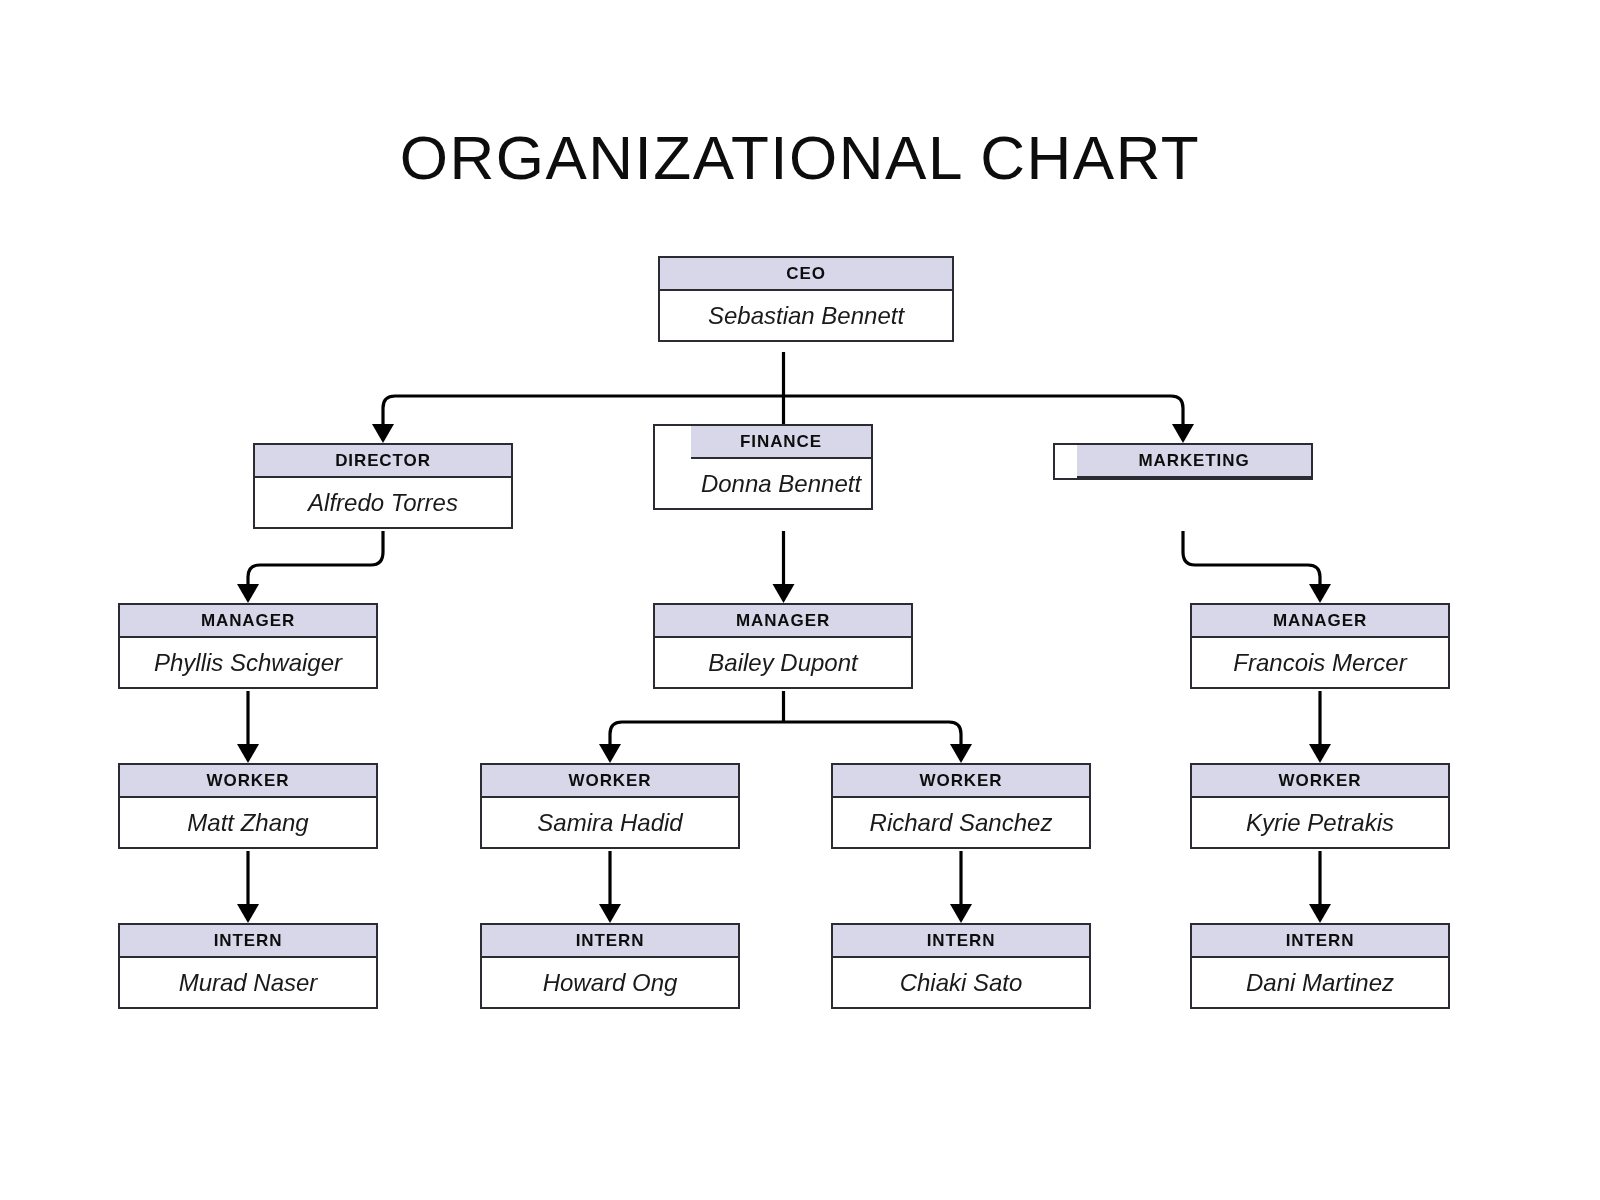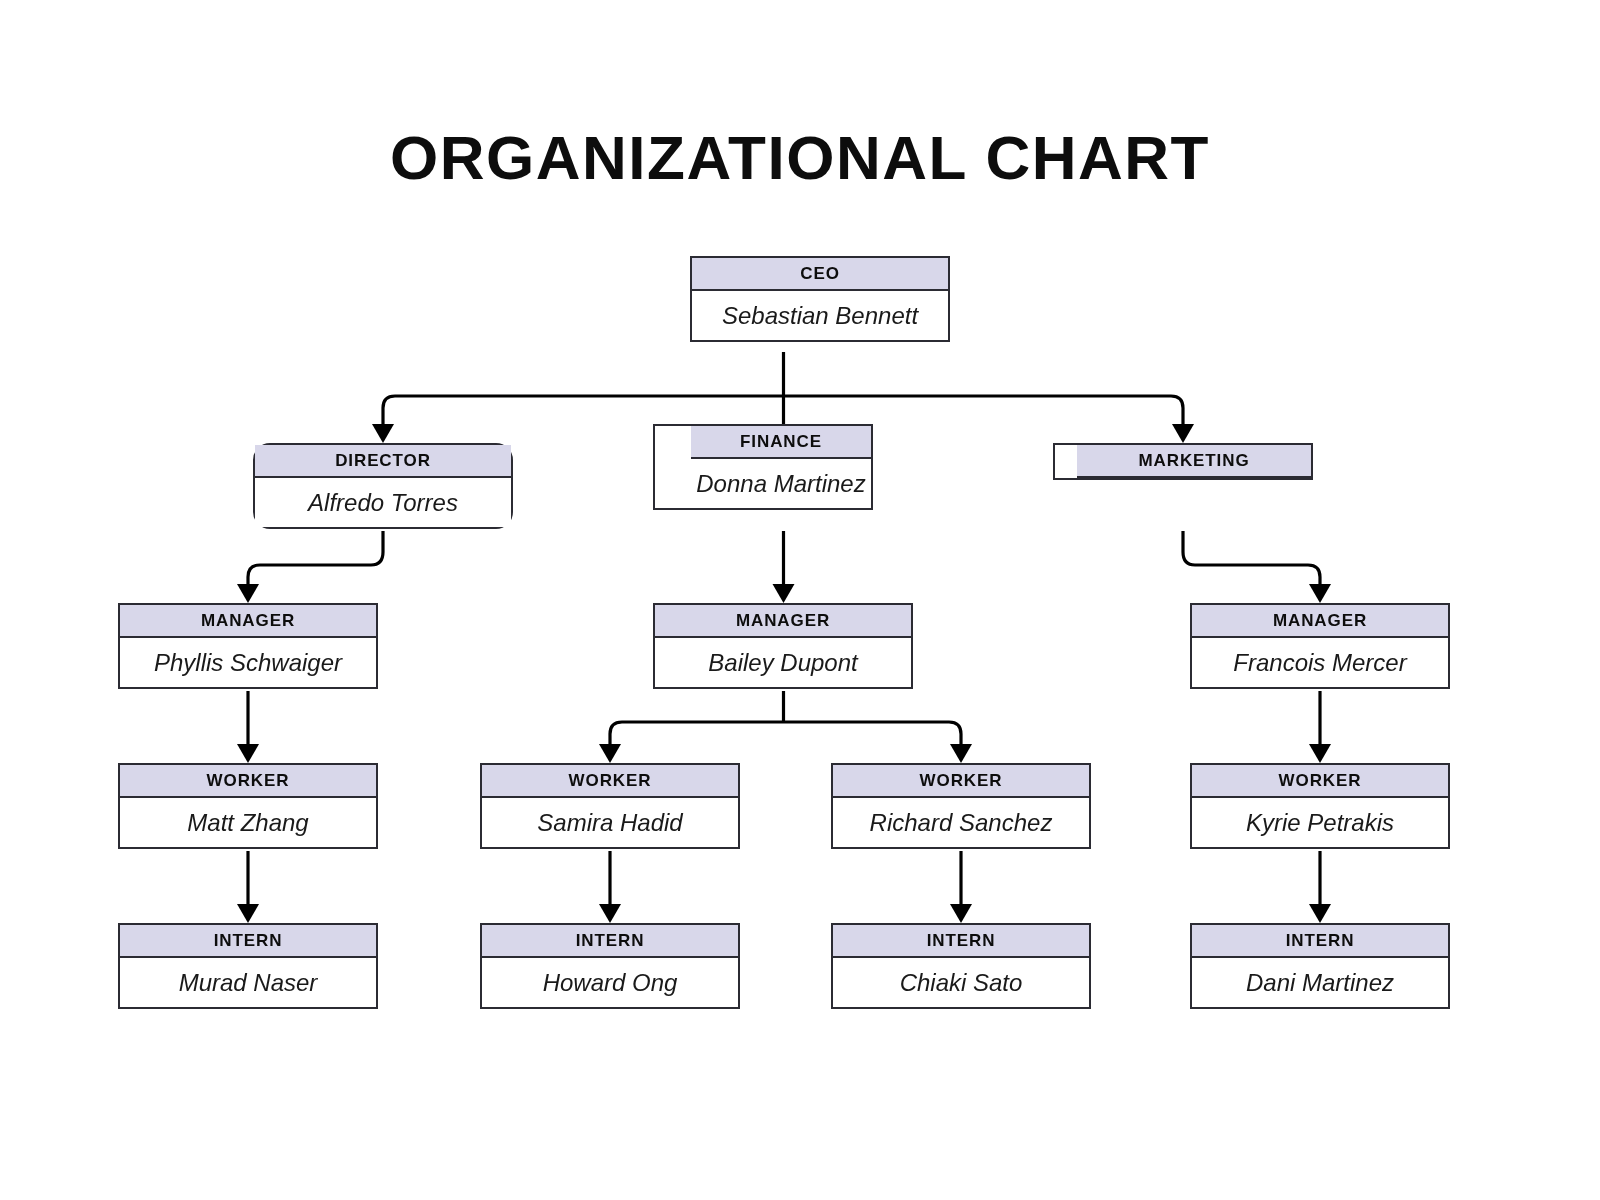--- a/index.html
+++ b/index.html
@@ -19,21 +19,21 @@
 
   
   #chart-title {
     position: absolute;
     left: 0;
     top: 124px;
     width: 1600px;
     text-align: center;
     font-family: "Liberation Sans", "DejaVu Sans", sans-serif;
     font-size: 62px;
-    font-weight: 700;
+    font-weight: 400;
     letter-spacing: 1.5px;
     color: #0d0d0d;
     line-height: 1.1;
     white-space: nowrap;
   }
 
   
   #connectors {
     position: absolute;
     left: 0;
@@ -132,33 +132,33 @@
     <path d="M 610 851 L 610 907"></path>
     <polygon points="610,923 599,904 621,904" fill="#000000" stroke="none"></polygon>
 
     <path d="M 961 851 L 961 907"></path>
     <polygon points="961,923 950,904 972,904" fill="#000000" stroke="none"></polygon>
 
     <path d="M 1320 851 L 1320 907"></path>
     <polygon points="1320,923 1309,904 1331,904" fill="#000000" stroke="none"></polygon>
   </svg>
 
-  <div class="node" style="left:690px; top:256px; width:260px;">
+  <div class="node" style="left:658px; top:256px; width:296px;">
     <div class="node-header">CEO</div>
     <div class="node-body">Sebastian Bennett</div>
   </div>
 
-  <div class="node" style="left:253px; top:443px; width:260px;border-radius:17px;">
+  <div class="node" style="left:253px; top:443px; width:260px;">
     <div class="node-header">DIRECTOR</div>
     <div class="node-body">Alfredo Torres</div>
   </div>
 
   <div class="node" style="left:653px; top:424px; width:220px;padding-left:36px;">
     <div class="node-header">FINANCE</div>
-    <div class="node-body">Donna Martinez</div>
+    <div class="node-body">Donna Bennett</div>
   </div>
 
   <div class="node" style="left:1053px; top:443px; width:260px;padding-left:22px;">
     <div class="node-header">MARKETING</div>
   </div>
 
   <div class="node" style="left:118px; top:603px; width:260px;">
     <div class="node-header">MANAGER</div>
     <div class="node-body">Phyllis Schwaiger</div>
   </div>

